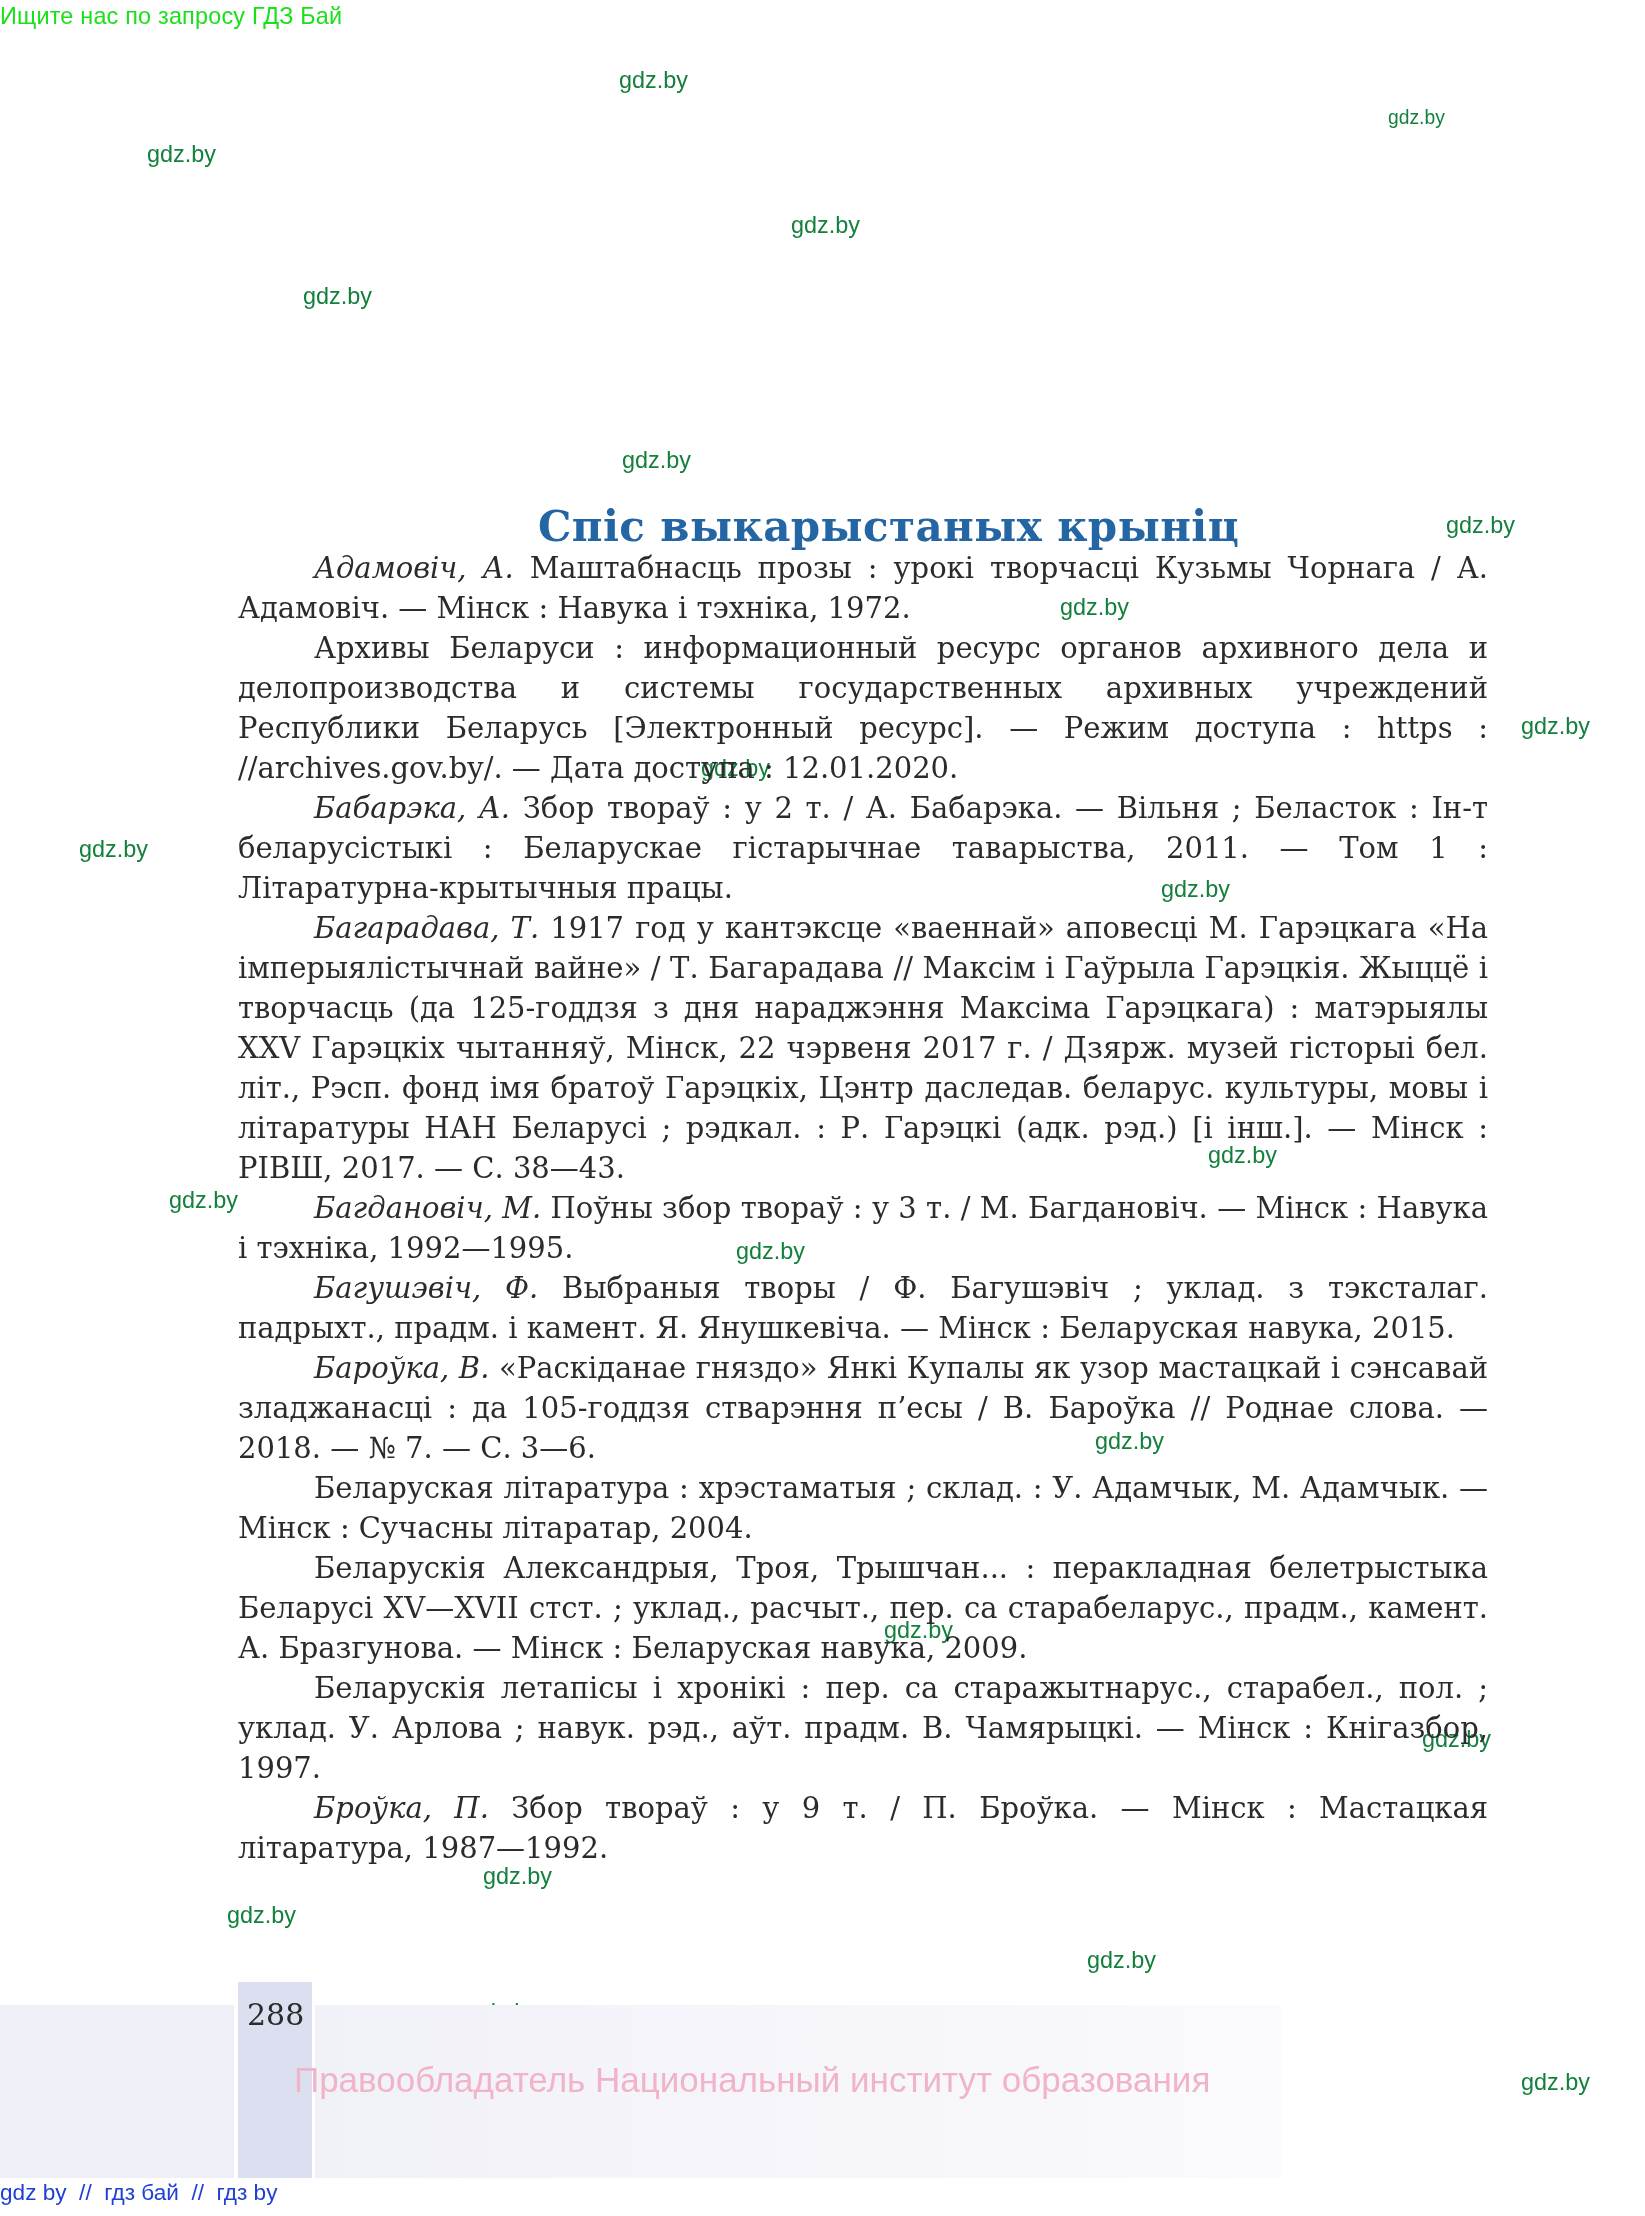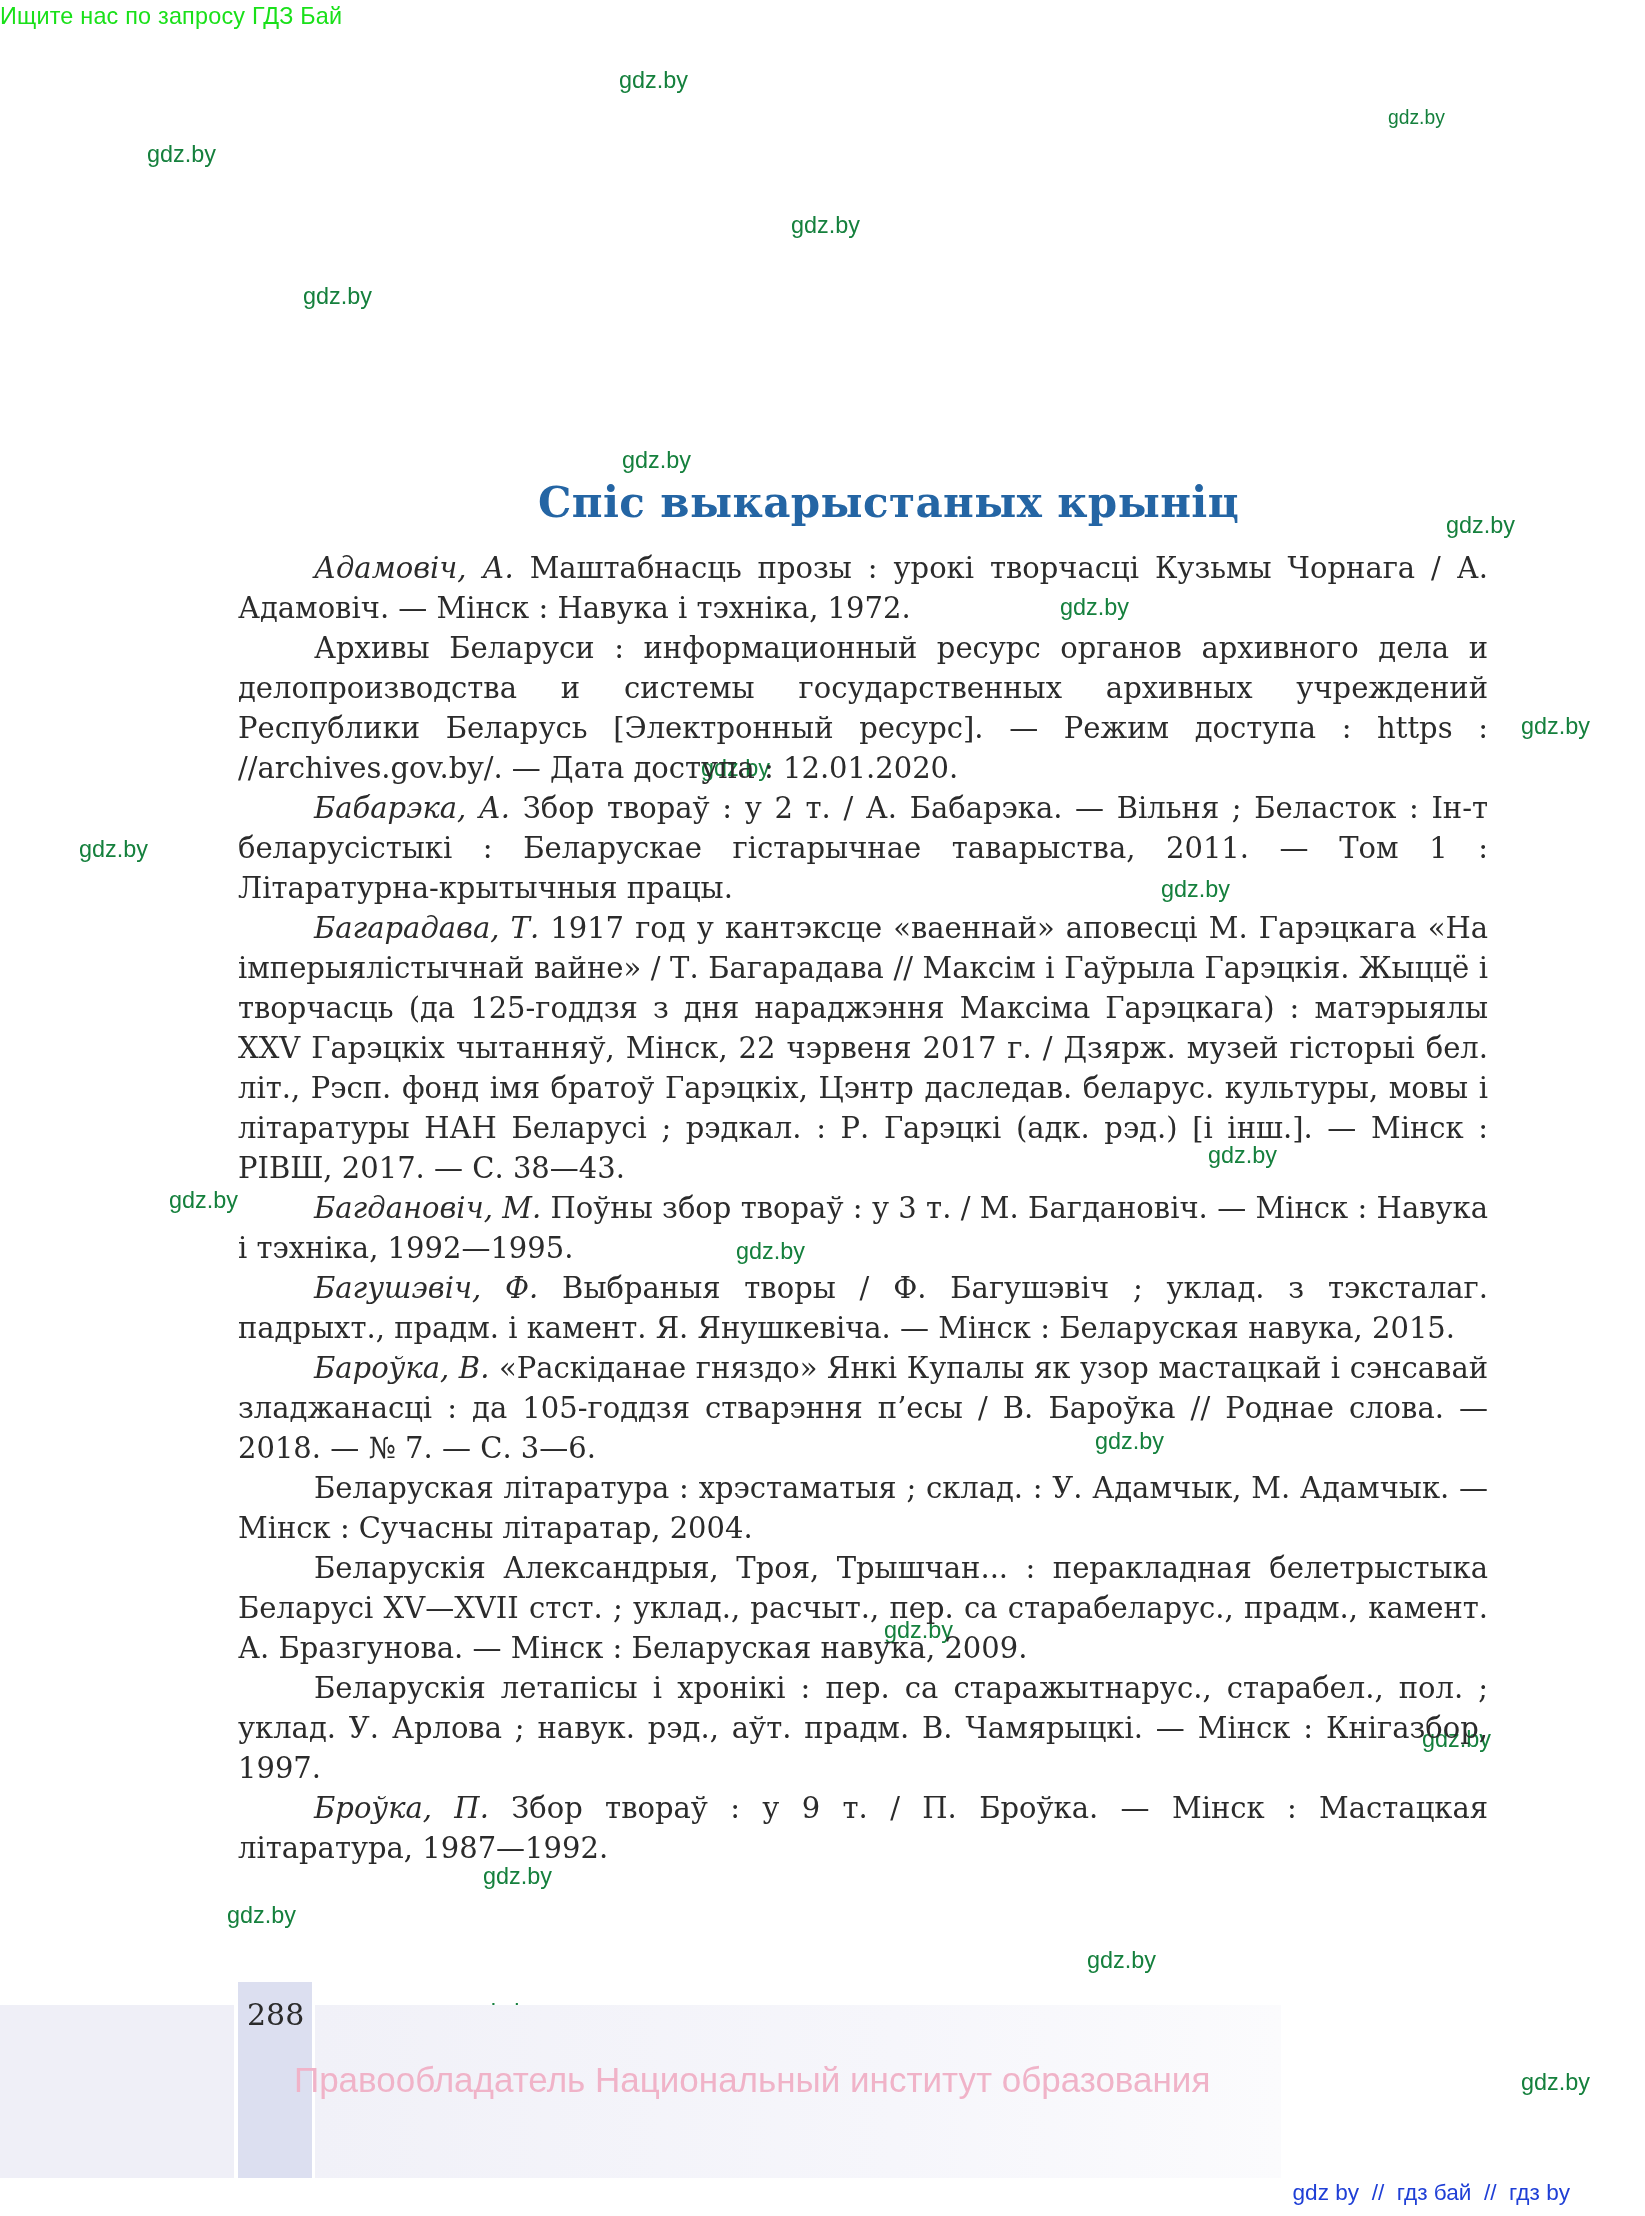--- a/index.html
+++ b/index.html
@@ -26,21 +26,21 @@
       position: absolute;
       font-family: Liberation Sans, sans-serif;
       font-size: 23.4px;
       color: #15803d;
       white-space: nowrap;
       line-height: 1;
     }
     .wm.small { font-size: 19.3px; }
     .title {
       position: absolute;
-      top: 450px;
+      top: 474px;
       left: 538px;
       font-family: "DejaVu Serif", "Liberation Serif", serif;
       font-weight: bold;
       font-size: 42px;
       color: #2465a4;
       white-space: nowrap;
       letter-spacing: 0.4px;
     }
     .body-text {
       position: absolute;
@@ -97,21 +97,21 @@
       font-family: "Liberation Sans", "DejaVu Sans", sans-serif;
       font-size: 35px;
       color: #f0b3c8;
       white-space: nowrap;
     }
     .footer-links {
       position: absolute;
       top: 2180px;
       left: 0;
       width: 1570px;
-      text-align: right;
+      text-align: left;
       font-family: "Liberation Sans", "DejaVu Sans", sans-serif;
       font-size: 22.6px;
       color: #1f3fd6;
       white-space: pre;
     }
   </style>
 </head>
 <body>
 
 <div class="top-banner">Ищите нас по запросу ГДЗ Бай</div>

